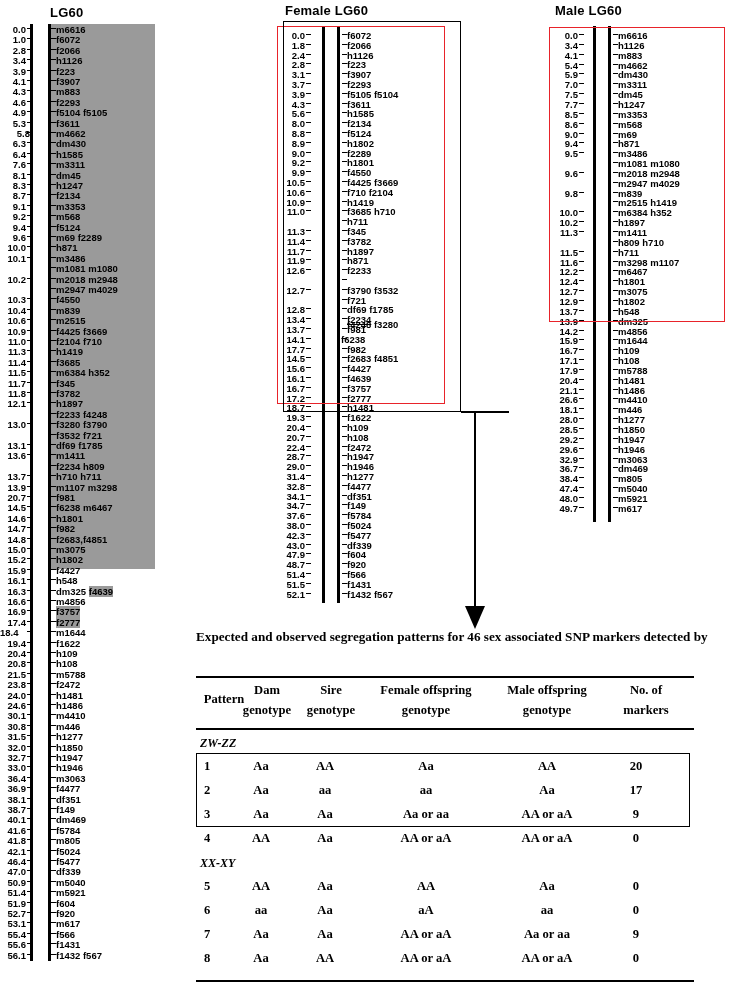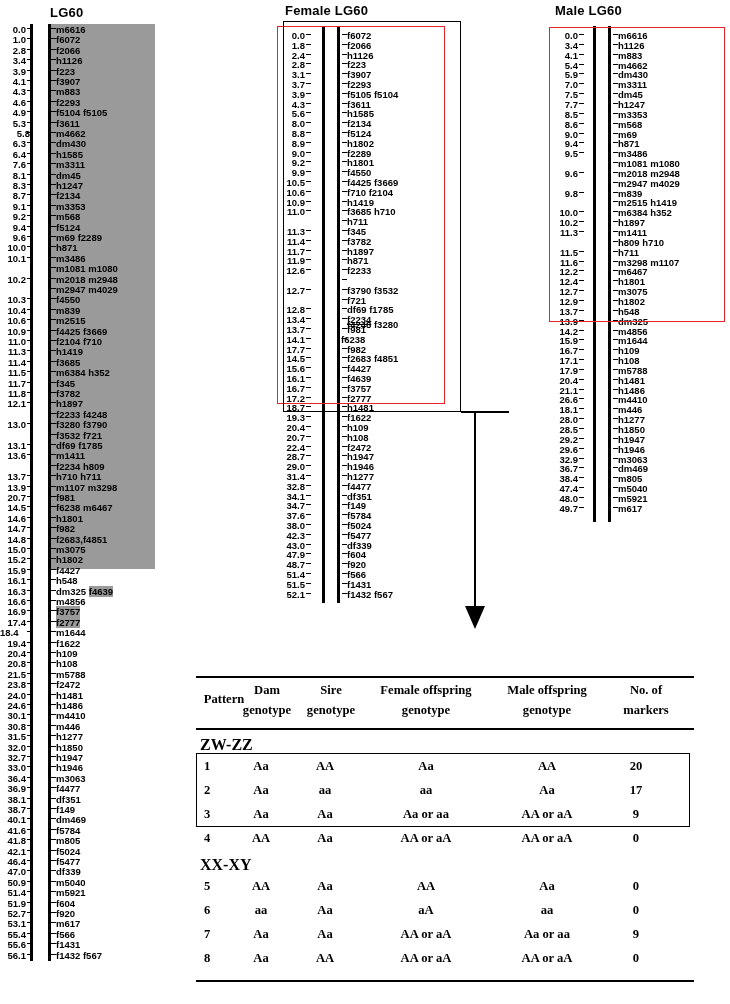--- a/index.html
+++ b/index.html
@@ -54,21 +54,21 @@
   
   .caption{
     position:absolute;
     font-family:"Liberation Serif", serif;
     font-weight:bold;
     font-size:13.2px;
     line-height:26px;
     color:#000;
   }
   .rule{position:absolute;background:#000;}
-  .grp{font-weight:bold;font-family:"Liberation Serif", serif;font-size:16px;}
+  .grp{font-weight:bold;font-family:"Liberation Serif", serif;font-size:12px;font-style:italic;}
 </style>
 </head>
 <body>
 
 <div class="fig">
 
   <div class="coltitle" style="left:50px;top:5px;">LG60</div>
   <div class="coltitle" style="left:285px;top:3px;">Female LG60</div>
   <div class="coltitle" style="left:555px;top:3px;">Male LG60</div>
 
@@ -864,20 +864,21 @@
   <div class="blackbox" style="left:283px;top:21px;width:178px;height:391px;"></div>
   <div class="redbox" style="left:549px;top:27px;width:176px;height:295px;"></div>
 
   <div class="line" style="left:461px;top:411px;width:48px;height:2px;"></div>
   <div class="line" style="left:474px;top:411px;width:2px;height:199px;"></div>
   <svg style="position:absolute;left:464px;top:604px;width:22px;height:26px;" viewBox="0 0 22 26">
     <polygon points="1,2 21,2 11,25" fill="#000"></polygon>
   </svg>
 
   <div class="caption" style="left:196px;top:624px;width:534px;">
+    <div>Expected and observed segregation patterns for 46 sex associated SNP markers detected by</div>
   </div>
 
   <div id="table-root" style="position:absolute;left:196px;top:676px;width:520px;height:320px;">
       <div class="rule" style="left:0;top:0;width:498px;height:2px;"></div>
       <div style="position:absolute;left:0px;top:16px;width:56px;text-align:center;font-family:'Liberation Serif',serif;font-weight:bold;font-size:12.6px;">Pattern</div>
       <div style="position:absolute;left:40px;top:7px;width:62px;text-align:center;font-family:'Liberation Serif',serif;font-weight:bold;font-size:12.6px;">Dam</div>
       <div style="position:absolute;left:40px;top:27px;width:62px;text-align:center;font-family:'Liberation Serif',serif;font-weight:bold;font-size:12.6px;">genotype</div>
       <div style="position:absolute;left:104px;top:7px;width:62px;text-align:center;font-family:'Liberation Serif',serif;font-weight:bold;font-size:12.6px;">Sire</div>
       <div style="position:absolute;left:104px;top:27px;width:62px;text-align:center;font-family:'Liberation Serif',serif;font-weight:bold;font-size:12.6px;">genotype</div>
       <div style="position:absolute;left:168px;top:7px;width:124px;text-align:center;font-family:'Liberation Serif',serif;font-weight:bold;font-size:12.6px;">Female offspring</div>

